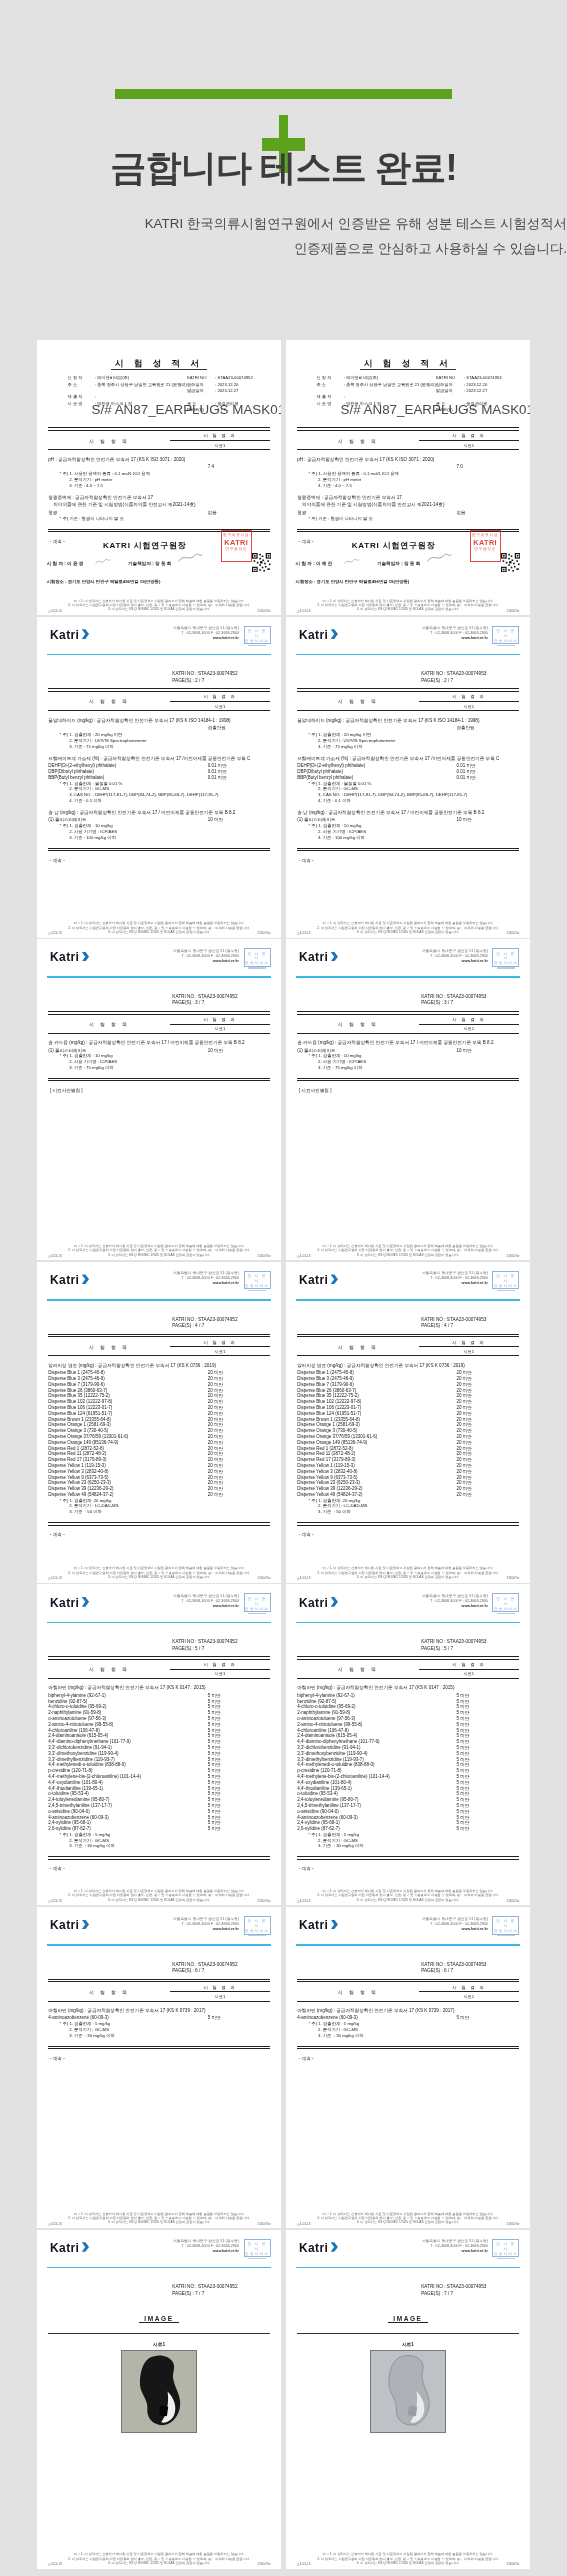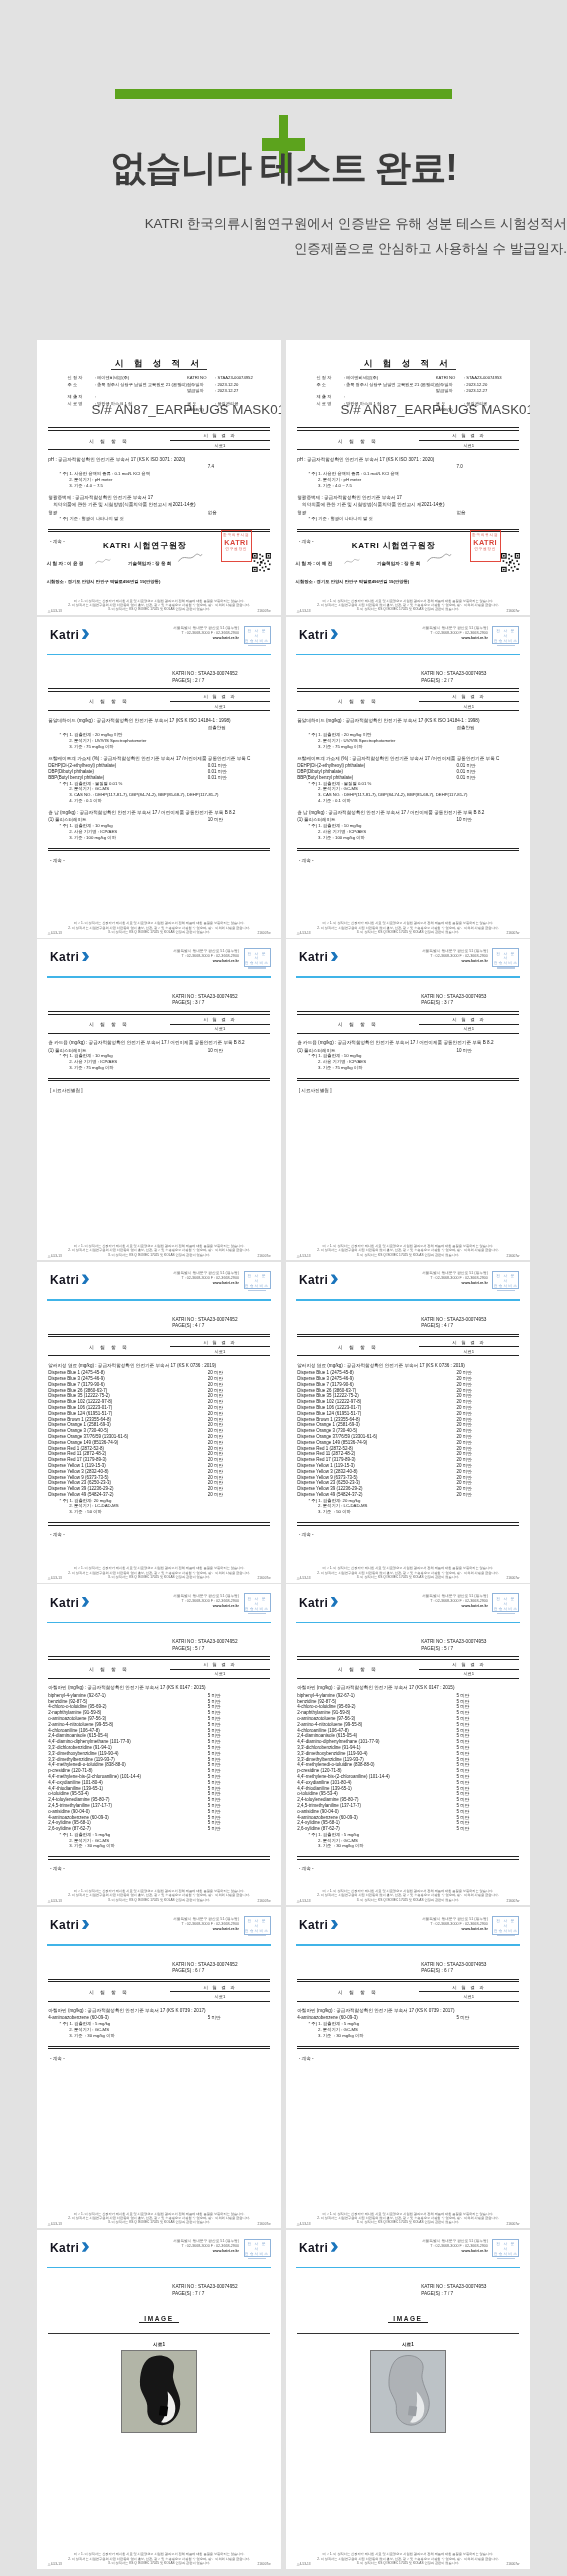--- a/index.html
+++ b/index.html
@@ -96,23 +96,23 @@
 </style>
 </head>
 <body>
 
 <div class="canvas">
   <div class="gbar"></div>
   <div class="plus">
     <div class="v"></div>
     <div class="h"></div>
   </div>
-  <h1 class="title">없습니다 테스트 완료!</h1>
+  <h1 class="title">금합니다 테스트 완료!</h1>
   <p class="sub sub1">KATRI 한국의류시험연구원에서 인증받은 유해 성분 테스트 시험성적서</p>
-  <p class="sub sub2">인증제품으로 안심하고 사용하실 수 발급일자.</p>
+  <p class="sub sub2">인증제품으로 안심하고 사용하실 수 있습니다.</p>
   <div class="grid" id="doc-grid">
       <div class="page h0">
         <div class="c-title"><span class="c-title-in">시 험 성 적 서</span></div>
         <div class="info">
           <div class="info-l">
             <div class="frow"><span class="flbl">신 청 자</span><span> : </span><span>에이엔비세븐(주)</span></div>
             <div class="frow"><span class="flbl">주     소</span><span> : </span><span>충북 청주시 상당구 남일면 교육원로 21 (은행리)</span></div>
             <div class="frow blank"></div>
             <div class="frow"><span class="flbl">제 출 처</span><span> : </span><span></span></div>
             <div class="frow"><span class="flbl">시 료 명</span><span> : </span><span>방한용 마스크 1 점</span></div>

